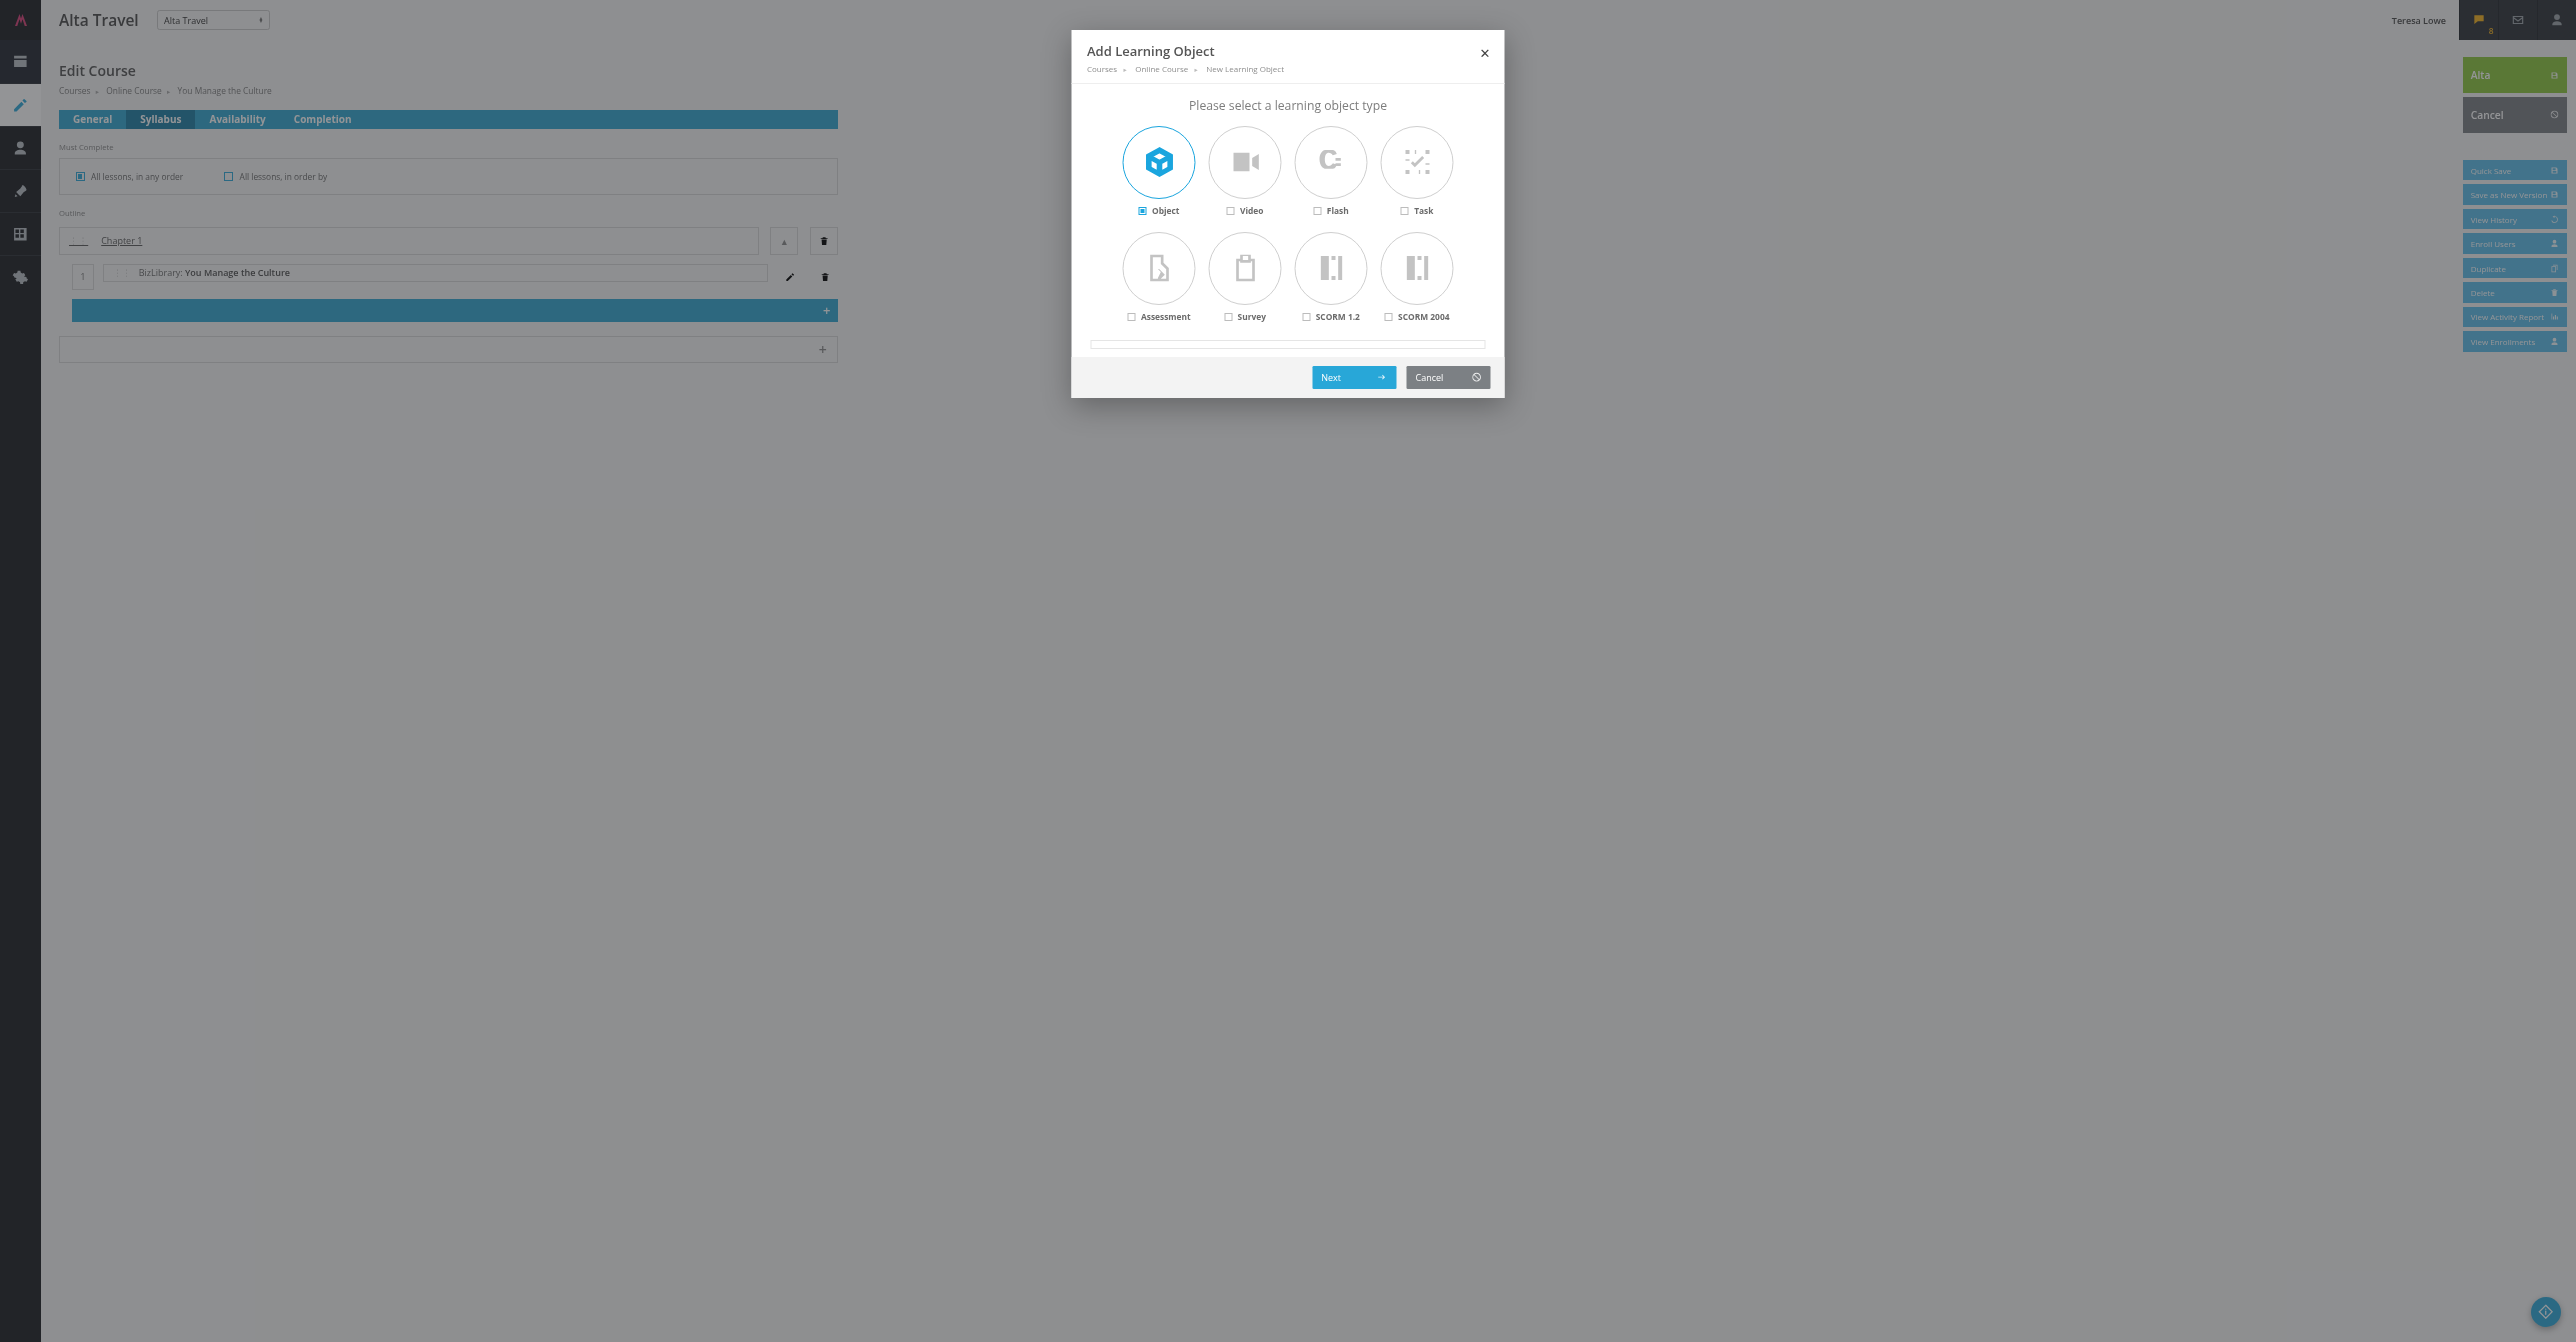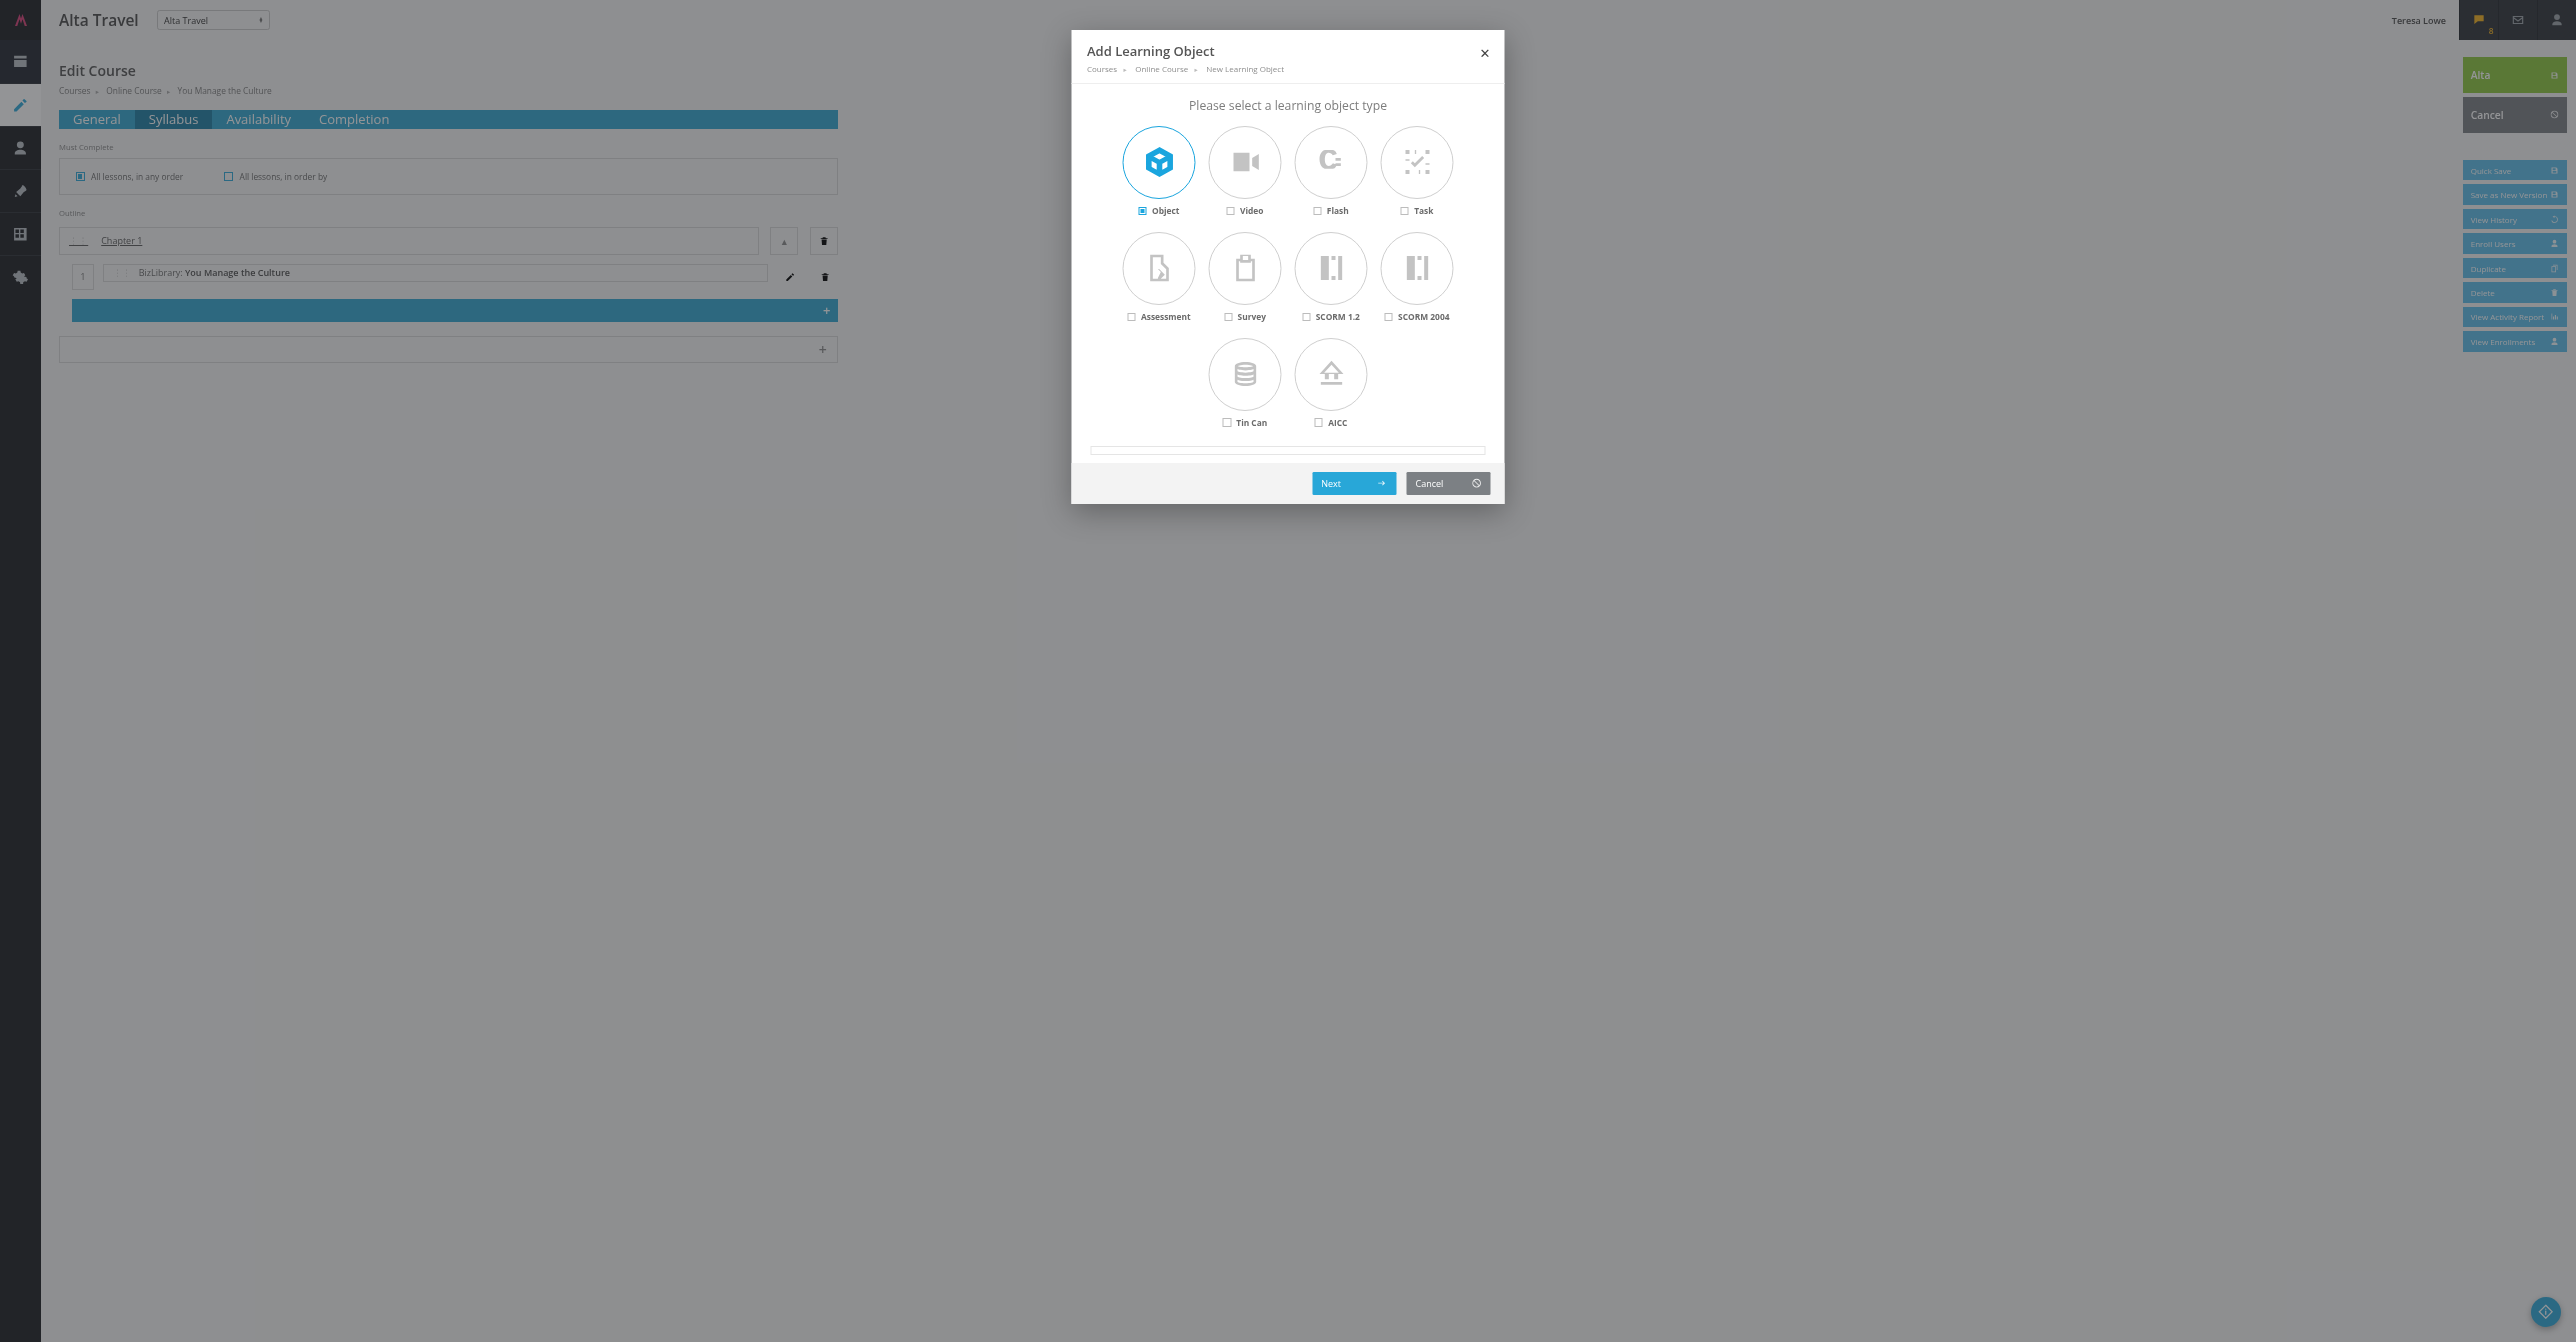--- a/index.html
+++ b/index.html
@@ -29,21 +29,21 @@
 .rail .ritem.active { background: #ffffff; }
 .rail .ritem.active svg { fill: #2ea9d9; }
 
 
 .main { position: absolute; top: 40px; left: 41px; right: 0; bottom: 0; padding: 9px 18px; overflow: hidden; }
 .page-title { font-size: 14px; font-weight: 600; color: #555; margin-top: 11.6px; }
 .breadcrumb { font-size: 8.4px; color: #7d7d7d; margin-top: 5.2px; }
 .breadcrumb .crumb { cursor: pointer; }
 .breadcrumb .sep { margin: 0 5.2px; font-size: 6.4px; color: #aaa; }
 
-.tabs { margin-top: 14px; background: #33a7d0; height: 19.3px; display: flex; align-items: stretch; color: #fff; font-size: 13px; }
+.tabs { margin-top: 14px; background: #33a7d0; height: 19.3px; display: flex; align-items: stretch; color: #fff; font-size: 10px; font-weight: bold; }
 .tabs .tab { padding: 0 14px; display: flex; align-items: center; cursor: pointer; }
 .tabs .tab.active { background: #1f7ea4; }
 
 .section-label { font-size: 7.7px; color: #888; margin-top: 13px; }
 
 .panel { border: 0.6px solid #d7d7d7; margin-top: 6.4px; padding: 11.6px 15.5px; display: flex; gap: 41px; font-size: 8.4px; color: #6a6a6a; }
 .panel .choice { display: flex; align-items: center; gap: 6.4px; }
 .panel .choice .rbox { width: 9px; height: 9px; border: 1.3px solid #2ea9d9; display: flex; align-items: center; justify-content: center; }
 .panel .choice.checked .rbox::after { content: ""; width: 4.5px; height: 4.5px; background: #2ea9d9; }
 
@@ -497,46 +497,20 @@
             <svg viewBox="0 0 50 50" width="32" height="32">
               <use href="#i-scorm"></use>
             </svg>
           </div>
         <div class="lbl">
             <span class="cb"></span>
             <span>SCORM 2004</span>
           </div>
       </div>
     </div>
-    <div class="grid row3" style="margin-top:15.5px; grid-template-columns: 86px 86px 86px 86px;">
-      <div></div>
-      <div class="type">
-        <div class="circle">
-            <svg viewBox="0 0 50 50" width="32" height="32">
-              <use href="#i-tincan"></use>
-            </svg>
-          </div>
-        <div class="lbl">
-            <span class="cb"></span>
-            <span>Tin Can</span>
-          </div>
-      </div>
-      <div class="type">
-        <div class="circle">
-            <svg viewBox="0 0 50 50" width="32" height="32">
-              <use href="#i-aicc"></use>
-            </svg>
-          </div>
-        <div class="lbl">
-            <span class="cb"></span>
-            <span>AICC</span>
-          </div>
-      </div>
-      <div></div>
-    </div>
 
     <div class="ghost"></div>
   </div>
   <div class="mfoot">
     <div class="fb next">
       <span>Next</span>
         <svg class="fic" viewBox="0 0 16 16" width="10.3" height="10.3">
           <use href="#i-arrow"></use>
         </svg>
     </div>

